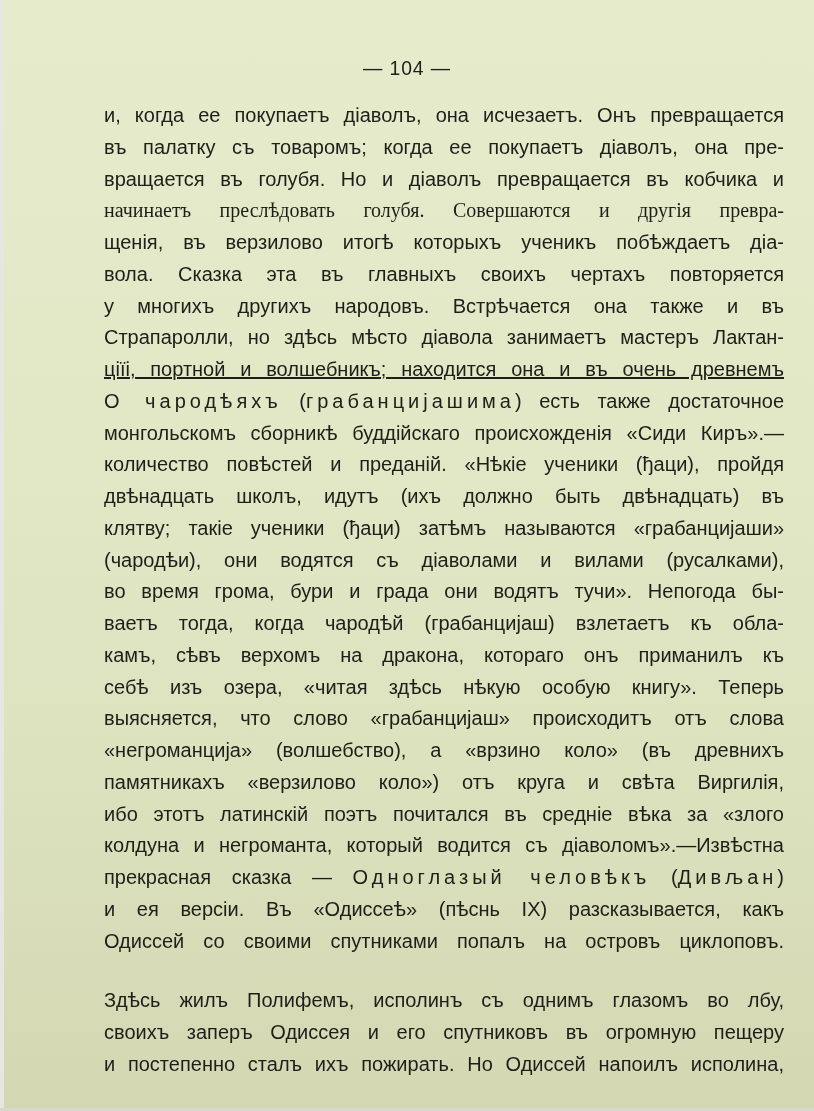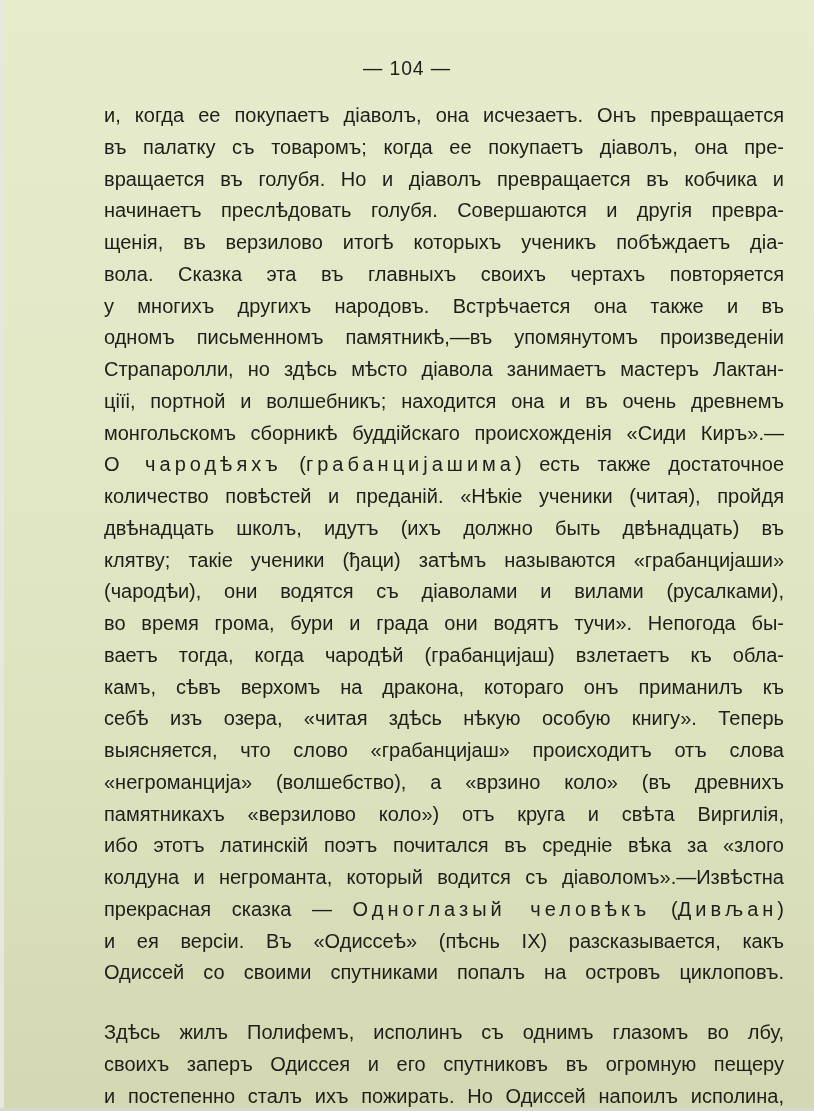--- a/index.html
+++ b/index.html
@@ -62,33 +62,32 @@
 
 <div class="left-edge"></div>
 <div class="bottom-edge"></div>
 
 <div class="page-number">— 104 —</div>
 
 <div class="body-text">
   <span class="line" style="display: block; text-align-last: justify; width: 680px;">и, когда ее покупаетъ діаволъ, она исчезаетъ. Онъ превращается</span>
   <span class="line" style="display: block; text-align-last: justify; width: 680px;">въ палатку съ товаромъ; когда ее покупаетъ діаволъ, она пре-</span>
   <span class="line" style="display: block; text-align-last: justify; width: 680px;">вращается въ голубя. Но и діаволъ превращается въ кобчика и</span>
-  <span class="line" style="display: block; text-align-last: justify; width: 680px;">начинаетъ преслѣдовать голубя. Совершаются и другія превра-</span>
+  <span class="line" style="display: block; text-align-last: justify; width: 680px; font-family: Liberation Serif, serif;">начинаетъ преслѣдовать голубя. Совершаются и другія превра-</span>
   <span class="line" style="display: block; text-align-last: justify; width: 680px;">щенія, въ верзилово итогѣ которыхъ ученикъ побѣждаетъ діа-</span>
   <span class="line" style="display: block; text-align-last: justify; width: 680px;">вола. Сказка эта въ главныхъ своихъ чертахъ повторяется</span>
   <span class="line" style="display: block; text-align-last: justify; width: 680px;">у многихъ другихъ народовъ. Встрѣчается она также и въ</span>
-  <span class="line" style="display: block; text-align-last: justify; width: 680px;">одномъ письменномъ памятникѣ,—въ упомянутомъ произведеніи</span>
   <span class="line" style="display: block; text-align-last: justify; width: 680px;">Страпаролли, но здѣсь мѣсто діавола занимаетъ мастеръ Лактан-</span>
-  <span class="line" style="display: block; text-align-last: justify; width: 680px;">ціїі, портной и волшебникъ; находится она и въ очень древнемъ</span>
-  <span class="line" style="display: block; text-align-last: justify; width: 680px;">монгольскомъ сборникѣ буддійскаго происхожденія «Сиди Киръ».—</span>
+  <span class="line" style="display: block; text-align-last: justify; width: 680px; text-decoration: underline;">ціїі, портной и волшебникъ; находится она и въ очень древнемъ</span>
   <span class="line" style="display: block; text-align-last: justify; width: 680px;">
     <span class="spaced">О чародѣяхъ</span>
     <span>(</span><span class="spaced">грабанцијашима</span><span>) есть также достаточное</span>
   </span>
-  <span class="line" style="display: block; text-align-last: justify; width: 680px;">количество повѣстей и преданій. «Нѣкіе ученики (читая), пройдя</span>
+  <span class="line" style="display: block; text-align-last: justify; width: 680px;">монгольскомъ сборникѣ буддійскаго происхожденія «Сиди Киръ».—</span>
+  <span class="line" style="display: block; text-align-last: justify; width: 680px;">количество повѣстей и преданій. «Нѣкіе ученики (ђаци), пройдя</span>
   <span class="line" style="display: block; text-align-last: justify; width: 680px;">двѣнадцать школъ, идутъ (ихъ должно быть двѣнадцать) въ</span>
   <span class="line" style="display: block; text-align-last: justify; width: 680px;">клятву; такіе ученики (ђаци) затѣмъ называются «грабанцијаши»</span>
   <span class="line" style="display: block; text-align-last: justify; width: 680px;">(чародѣи), они водятся съ діаволами и вилами (русалками),</span>
   <span class="line" style="display: block; text-align-last: justify; width: 680px;">во время грома, бури и града они водятъ тучи». Непогода бы-</span>
   <span class="line" style="display: block; text-align-last: justify; width: 680px;">ваетъ тогда, когда чародѣй (грабанцијаш) взлетаетъ къ обла-</span>
   <span class="line" style="display: block; text-align-last: justify; width: 680px;">камъ, сѣвъ верхомъ на дракона, котораго онъ приманилъ къ</span>
   <span class="line" style="display: block; text-align-last: justify; width: 680px;">себѣ изъ озера, «читая здѣсь нѣкую особую книгу». Теперь</span>
   <span class="line" style="display: block; text-align-last: justify; width: 680px;">выясняется, что слово «грабанцијаш» происходитъ отъ слова</span>
   <span class="line" style="display: block; text-align-last: justify; width: 680px;">«негроманција» (волшебство), а «врзино коло» (въ древнихъ</span>
   <span class="line" style="display: block; text-align-last: justify; width: 680px;">памятникахъ «верзилово коло») отъ круга и свѣта Виргилія,</span>

